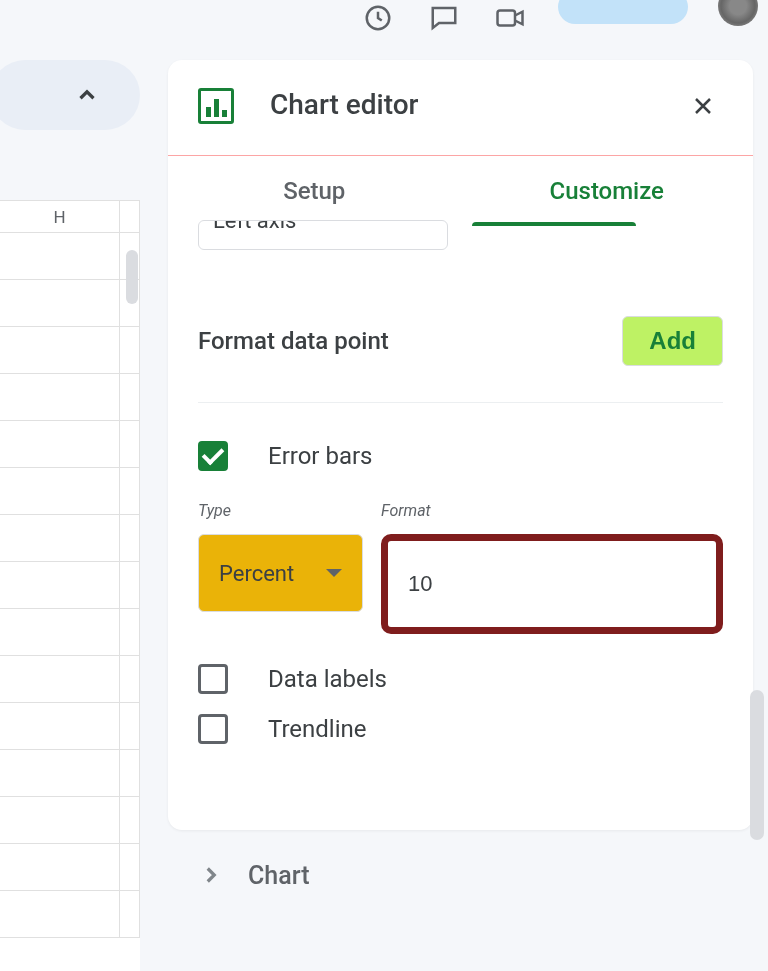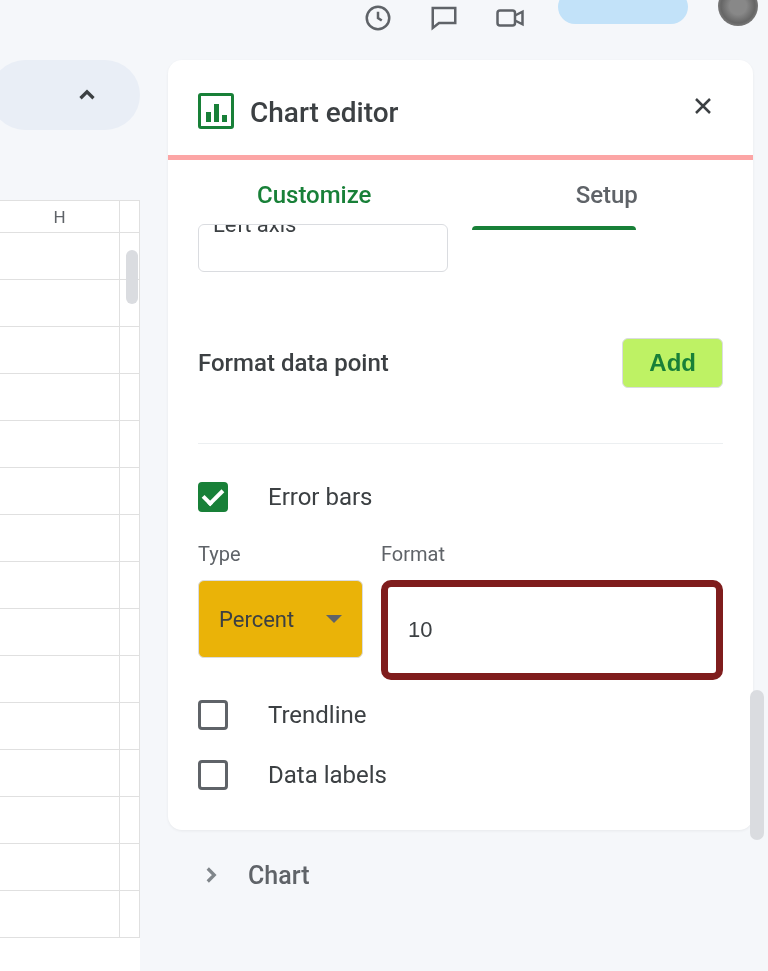--- a/index.html
+++ b/index.html
@@ -124,24 +124,24 @@
       left: 168px;
       width: 585px;
       height: 770px;
       background: #fff;
       border-radius: 14px;
       box-shadow: 0 1px 3px rgba(0,0,0,0.06);
       overflow: hidden;
     }
     .panel-header {
       display: flex;
-      align-items: flex-end;
+      align-items: flex-start;
       padding: 28px 30px 26px 30px;
-      gap: 16px;
-      border-bottom: 5px solid #fca5a5;
+      gap: 36px;
+      border-bottom: 1px solid #fca5a5;
     }
     .chart-icon-box {
       width: 36px;
       height: 36px;
       border: 3px solid #188038;
       border-radius: 3px;
       display: flex;
       align-items: flex-end;
       justify-content: center;
       gap: 3px;
@@ -193,39 +193,39 @@
     }
     
     .panel-body {
       padding: 0 30px;
       position: relative;
       height: 600px;
     }
     
     .dropdown-cut {
       width: 250px;
-      height: 48px;
+      height: 30px;
       border: 1px solid #dadce0;
       border-radius: 6px;
       margin-top: 0;
       overflow: hidden;
       padding: 0 14px;
       color: #3c4043;
       font-size: 22px;
       line-height: 0px;
       position: relative;
       top: -6px;
     }
     
     .fdp-row {
       display: flex;
       align-items: center;
       justify-content: space-between;
       margin-top: 60px;
-      padding-bottom: 55px;
+      padding-bottom: 36px;
       border-bottom: 1px solid #eceff1;
     }
     .fdp-label {
       font-size: 24px;
       font-weight: 500;
       color: #3c4043;
     }
     .add-btn {
       border: 1px solid #dadce0;
       background: #bef264;
@@ -276,22 +276,23 @@
       gap: 18px;
       margin-top: 30px;
     }
     .field-col {
       flex: 1;
       display: flex;
       flex-direction: column;
       gap: 14px;
     }
     .field-label {
-      font-size: 20px;
+      font-size: 16px;
       color: #5f6368;
+      font-style: italic;
     }
     .select-box {
       border: 1px solid #dadce0;
       border-radius: 6px;
       height: 78px;
       display: flex;
       align-items: center;
       justify-content: space-between;
       padding: 0 20px;
       font-size: 22px;
@@ -455,22 +456,22 @@
     </div>
     <div class="panel-title">Chart editor</div>
     <div class="close-btn">
       <svg width="24" height="24" viewBox="0 0 24 24" fill="none" stroke="currentColor" stroke-width="2.5">
           <path d="M5 5l14 14M19 5L5 19"></path>
         </svg>
     </div>
   </div>
 
   <div class="tabs">
+    <div class="tab">Setup</div>
     <div class="tab active">Customize</div>
-    <div class="tab">Setup</div>
     <div class="tab-indicator"></div>
   </div>
 
   <div class="panel-body">
     <div class="dropdown-cut">
       <span>Left axis</span>
     </div>
 
     <div class="fdp-row">
       <div class="fdp-label">Format data point</div>
@@ -489,28 +490,28 @@
           <span>Percent</span>
           <span class="caret"></span>
         </div>
       </div>
       <div class="field-col">
         <div class="field-label">Format</div>
         <input class="input-box" value="10" style="">
       </div>
     </div>
 
+    <div class="check-row" style="margin-top:30px">
+      <div class="checkbox"></div>
+      <div class="check-label">Data labels</div>
+    </div>
+
     <div class="check-row" style="margin-top:20px">
       <div class="checkbox"></div>
       <div class="check-label">Trendline</div>
-    </div>
-
-    <div class="check-row" style="margin-top:30px">
-      <div class="checkbox"></div>
-      <div class="check-label">Data labels</div>
     </div>
   </div>
 </div>
 
 <div class="accordion-row">
   <svg class="chevron-right" width="26" height="26" viewBox="0 0 24 24" fill="none" stroke="currentColor" stroke-width="3">
       <path d="M9 6l6 6-6 6"></path>
     </svg>
   <div class="accordion-label">Chart</div>
 </div>

